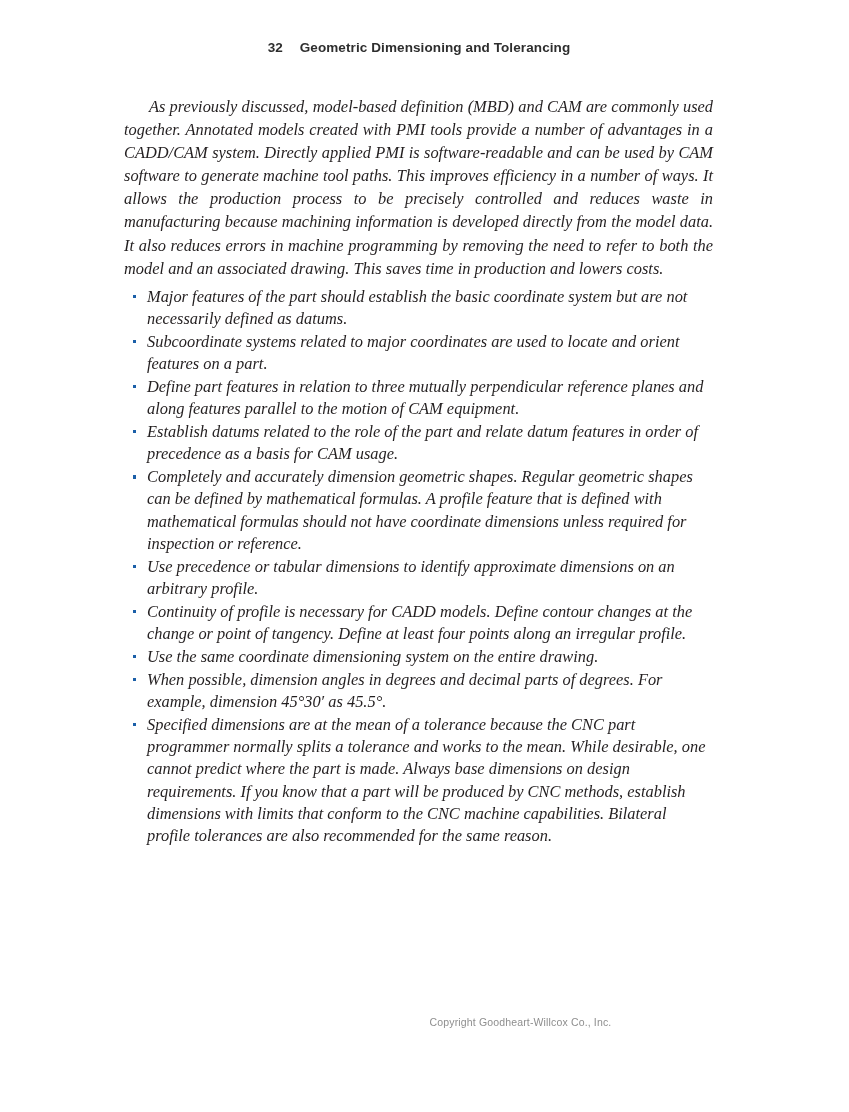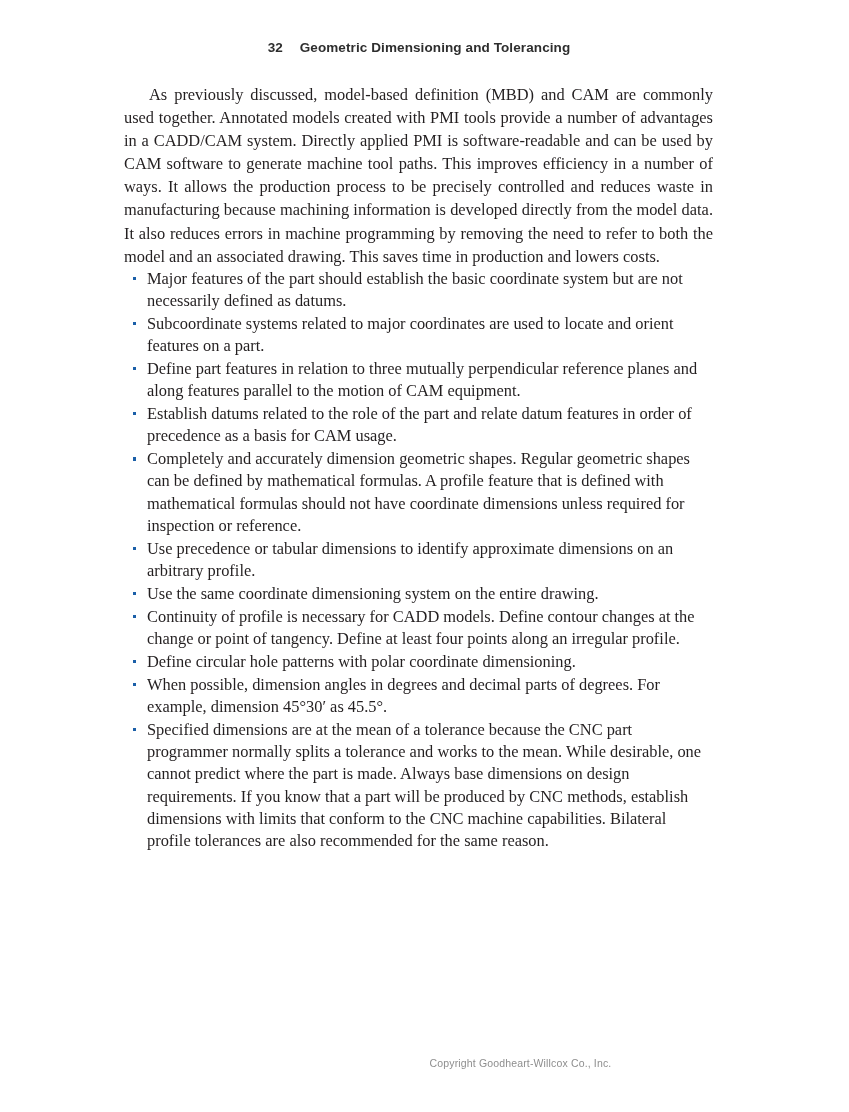--- a/index.html
+++ b/index.html
@@ -44,39 +44,40 @@
     width: 32px;
     flex: 0 0 32px;
   }
   .running-head .chapter-title {
     font-weight: 700;
   }
 
   
   .content {
     position: absolute;
-    top: 83px;
+    top: 95px;
     left: 124px;
     width: 589px;
+    font-style: italic;
   }
 
   p.body-para {
     margin: 0;
     text-align: justify;
     text-justify: inter-word;
     font-size: 16.4px;
     line-height: 23.1px;
     text-indent: 25px;
     hyphens: manual;
   }
 
   
   ul.guidelines {
     list-style: none;
-    margin: 0 0 0 0;
+    margin: 6px 0 0 0;
     padding: 0;
   }
   ul.guidelines > li {
     position: relative;
     padding-left: 23px;
     margin: 0 0 0.5px 0;
     font-size: 16.4px;
     line-height: 22.3px;
     text-align: left;
   }
@@ -89,21 +90,21 @@
     background: #1b5fa8;
     display: block;
   }
   ul.guidelines > li .li-text {
     display: block;
   }
 
   
   .footer {
     position: absolute;
-    top: 1057px;
+    top: 1016px;
     left: 0;
     width: 849px;
     text-align: center;
     font-family: "Liberation Sans", "DejaVu Sans", sans-serif;
     font-size: 10.5px;
     color: #8e8e8e;
     letter-spacing: 0.15px;
   }
   .footer .copyright {
     position: relative;
@@ -144,29 +145,25 @@
       <li>
         <span class="bullet" style="background: rgb(27, 95, 168);"></span>
         <span class="li-text">Completely and accurately dimension geometric shapes. Regular geometric shapes can be defined by mathematical formulas. A profile feature that is defined with mathematical formulas should not have coordinate dimensions unless required for inspection or reference.</span>
       </li>
       <li>
         <span class="bullet" style="background: rgb(27, 95, 168);"></span>
         <span class="li-text">Use precedence or tabular dimensions to identify approximate dimensions on an arbitrary profile.</span>
       </li>
       <li>
         <span class="bullet" style="background: rgb(27, 95, 168);"></span>
-        <span class="li-text">Use the same coordinate dimensioning system on the entire drawing.</span>
-      </li>
-      <li>
-        <span class="bullet" style="background: rgb(27, 95, 168);"></span>
         <span class="li-text">Continuity of profile is necessary for CADD models. Define contour changes at the change or point of tangency. Define at least four points along an irregular profile.</span>
       </li>
       <li>
         <span class="bullet" style="background: rgb(27, 95, 168);"></span>
-        <span class="li-text">Define circular hole patterns with polar coordinate dimensioning.</span>
+        <span class="li-text">Use the same coordinate dimensioning system on the entire drawing.</span>
       </li>
       <li>
         <span class="bullet" style="background: rgb(27, 95, 168);"></span>
         <span class="li-text">When possible, dimension angles in degrees and decimal parts of degrees. For example, dimension 45°30′ as 45.5°.</span>
       </li>
       <li>
         <span class="bullet" style="background: rgb(27, 95, 168);"></span>
         <span class="li-text">Specified dimensions are at the mean of a tolerance because the CNC part programmer normally splits a tolerance and works to the mean. While desirable, one cannot predict where the part is made. Always base dimensions on design requirements. If you know that a part will be produced by CNC methods, establish dimensions with limits that conform to the CNC machine capabilities. Bilateral profile tolerances are also recommended for the same reason.</span>
       </li>
     </ul>

